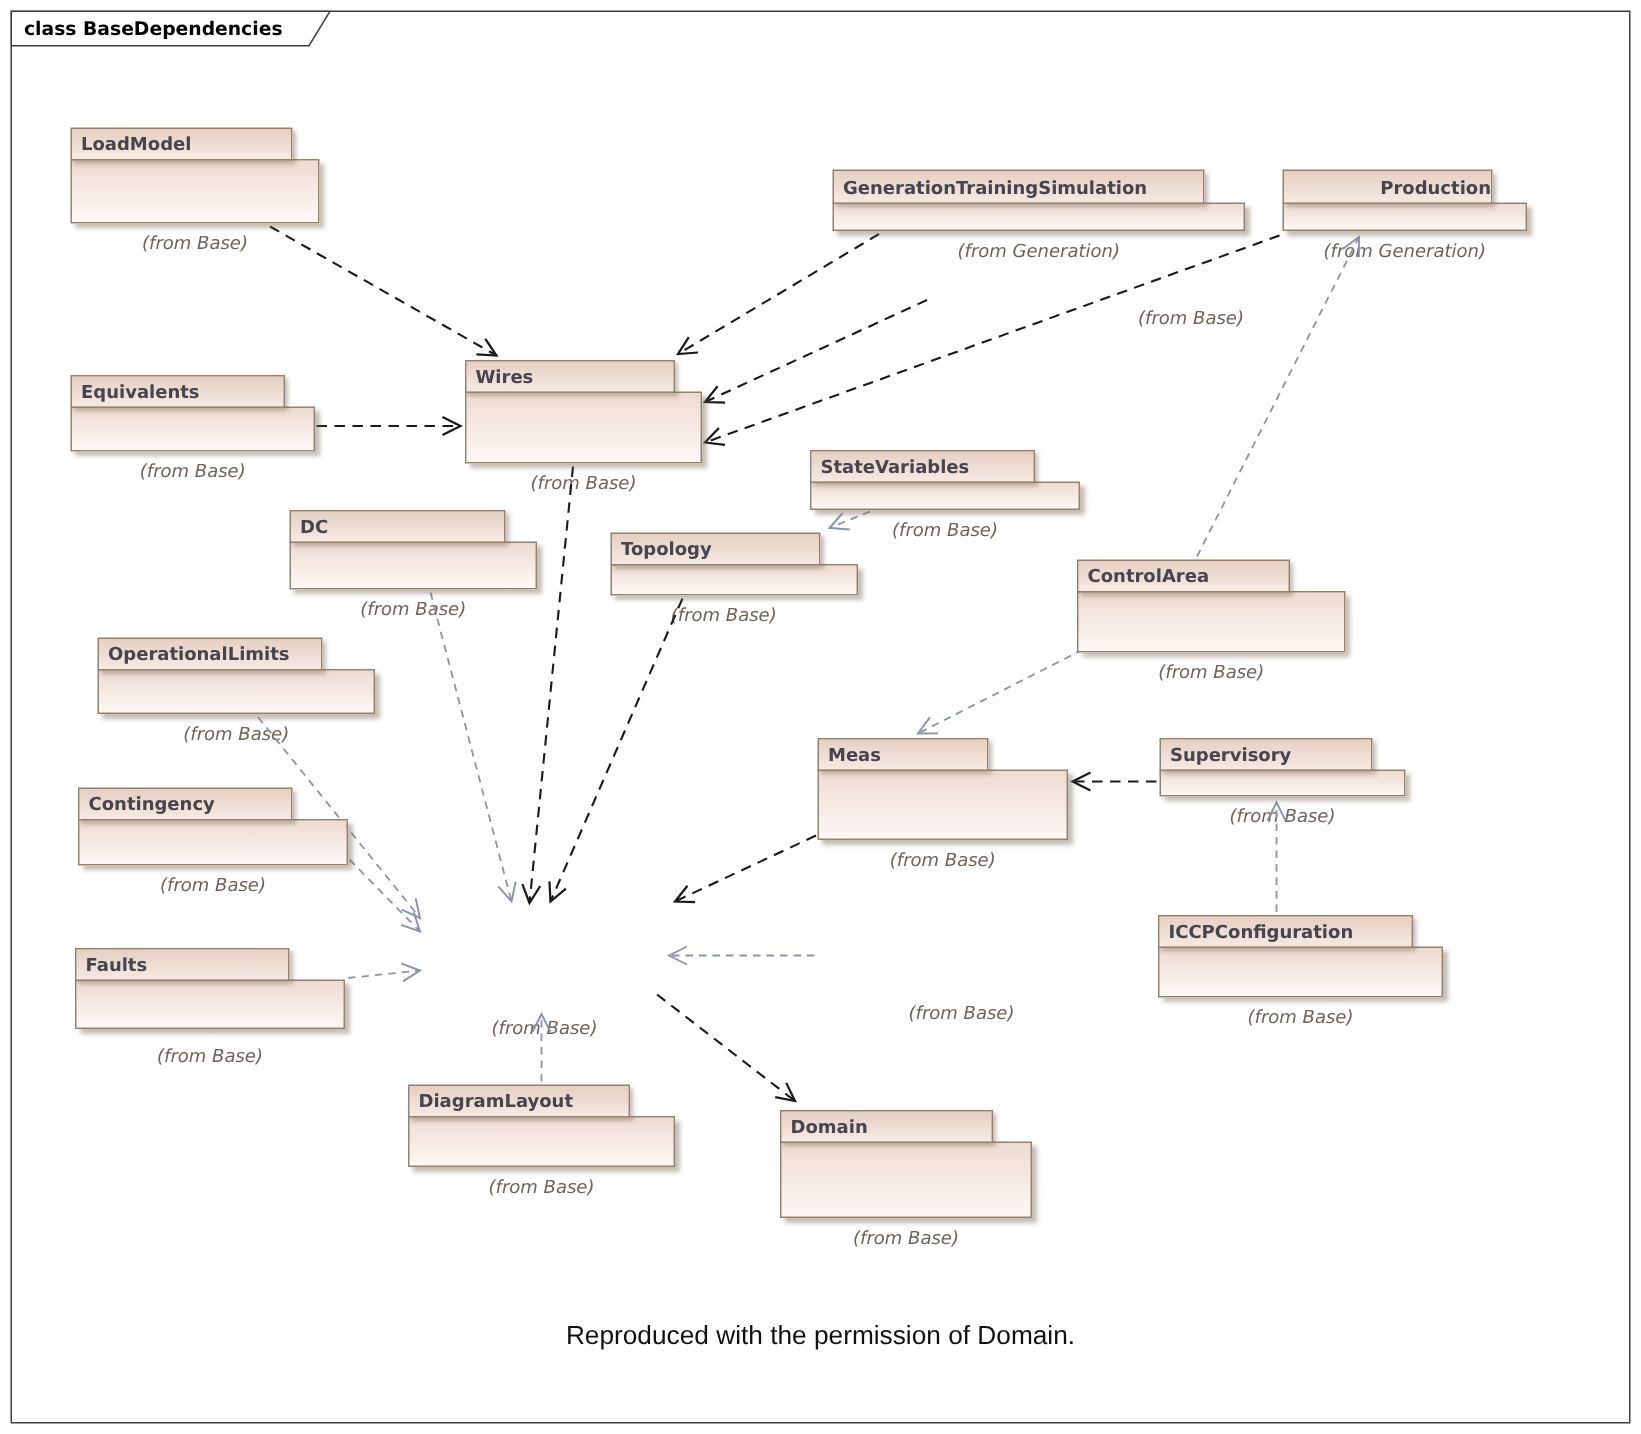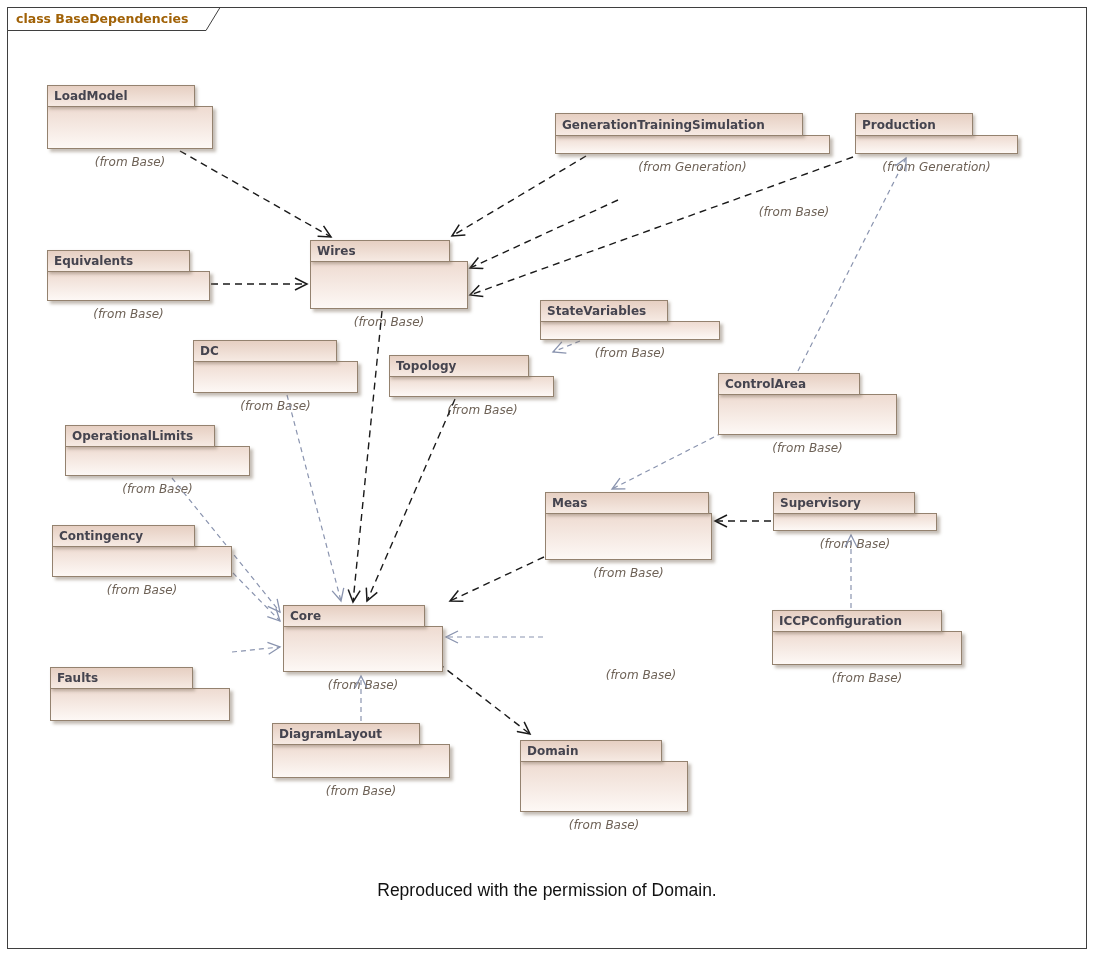--- a/index.html
+++ b/index.html
@@ -17,21 +17,21 @@
     --footer-color:#111111;
     --shadow-color:rgba(125,108,92,.45);
   }
   html,body { width:1094px; height:956px; background:#ffffff;
     font-family:"DejaVu Sans","Liberation Sans",sans-serif; }
   #canvas { position:relative; width:1094px; height:956px; overflow:hidden; background:#fff; }
   #frame { position:absolute; left:7px; top:7px; width:1080px; height:942px;
     border:1px solid var(--frame-color); }
   #frame-tab { position:absolute; left:7px; top:7px; width:222px; height:25px; }
   #frame-label { position:absolute; left:9px; top:4px; font-size:12.5px; font-weight:bold;
-    color:#a16207; white-space:nowrap; }
+    color:#000000; white-space:nowrap; }
   #package-layer { position:absolute; left:0; top:0; width:1094px; height:956px; }
   .pkg { position:absolute; }
   .pkg-tab { position:absolute; left:0; top:0;
     background:linear-gradient(var(--package-tab-top), var(--package-tab-bottom));
     border:1px solid var(--package-border);
     box-shadow:2px 2px 3px var(--shadow-color);
     display:flex; align-items:center; padding-left:6px; z-index:2; }
   .pkg-body { position:absolute; left:0;
     background:linear-gradient(var(--package-body-top), var(--package-body-bottom));
     border:1px solid var(--package-border);
@@ -57,21 +57,21 @@
       <div class="pkg-caption" style="left: 794px; top: 205px;">(from Base)</div>
       <div class="pkg" style="left: 555px; top: 113px; width: 275px; height: 42px;">
         <div class="pkg-body" style="top: 22px; width: 275px; height: 19px;"></div>
         <div class="pkg-tab" style="width: 248px; height: 23px;">
           <span class="pkg-label">GenerationTrainingSimulation</span>
         </div>
       </div>
       <div class="pkg-caption" style="left: 692.5px; top: 160px;">(from Generation)</div>
       <div class="pkg" style="left: 855px; top: 113px; width: 163px; height: 42px;">
         <div class="pkg-body" style="top: 22px; width: 163px; height: 19px;"></div>
-        <div class="pkg-tab" style="width: 118px; height: 23px;">
+        <div class="pkg-tab" style="width: 140px; height: 23px; justify-content: flex-end;">
           <span class="pkg-label">Production</span>
         </div>
       </div>
       <div class="pkg-caption" style="left: 936.5px; top: 160px;">(from Generation)</div>
       <div class="pkg" style="left: 47px; top: 85px; width: 166px; height: 65px;">
         <div class="pkg-body" style="top: 21px; width: 166px; height: 43px;"></div>
         <div class="pkg-tab" style="width: 148px; height: 22px;">
           <span class="pkg-label">LoadModel</span>
         </div>
       </div>
@@ -85,33 +85,33 @@
       <div class="pkg-caption" style="left: 128.5px; top: 307px;">(from Base)</div>
       <div class="pkg" style="left: 310px; top: 240px; width: 158px; height: 70px;">
         <div class="pkg-body" style="top: 21px; width: 158px; height: 48px;"></div>
         <div class="pkg-tab" style="width: 140px; height: 22px;">
           <span class="pkg-label">Wires</span>
         </div>
       </div>
       <div class="pkg-caption" style="left: 389px; top: 315px;">(from Base)</div>
       <div class="pkg" style="left: 540px; top: 300px; width: 180px; height: 41px;">
         <div class="pkg-body" style="top: 21px; width: 180px; height: 19px;"></div>
-        <div class="pkg-tab" style="width: 128px; height: 22px;">
+        <div class="pkg-tab" style="width: 150px; height: 22px;">
           <span class="pkg-label">StateVariables</span>
         </div>
       </div>
       <div class="pkg-caption" style="left: 630px; top: 346px;">(from Base)</div>
       <div class="pkg" style="left: 193px; top: 340px; width: 165px; height: 68px;">
         <div class="pkg-body" style="top: 21px; width: 165px; height: 32px;"></div>
         <div class="pkg-tab" style="width: 144px; height: 22px;">
           <span class="pkg-label">DC</span>
         </div>
       </div>
       <div class="pkg-caption" style="left: 275.5px; top: 399px;">(from Base)</div>
-      <div class="pkg" style="left: 389px; top: 355px; width: 165px; height: 43px;">
+      <div class="pkg" style="left: 407px; top: 355px; width: 165px; height: 43px;">
         <div class="pkg-body" style="top: 21px; width: 165px; height: 21px;"></div>
         <div class="pkg-tab" style="width: 140px; height: 22px;">
           <span class="pkg-label">Topology</span>
         </div>
       </div>
       <div class="pkg-caption" style="left: 482.5px; top: 403px;">(from Base)</div>
       <div class="pkg" style="left: 718px; top: 373px; width: 179px; height: 63px;">
         <div class="pkg-body" style="top: 21px; width: 179px; height: 41px;"></div>
         <div class="pkg-tab" style="width: 142px; height: 22px;">
           <span class="pkg-label">ControlArea</span>
@@ -127,45 +127,39 @@
       <div class="pkg-caption" style="left: 157.5px; top: 482px;">(from Base)</div>
       <div class="pkg" style="left: 52px; top: 525px; width: 180px; height: 53px;">
         <div class="pkg-body" style="top: 21px; width: 180px; height: 31px;"></div>
         <div class="pkg-tab" style="width: 143px; height: 22px;">
           <span class="pkg-label">Contingency</span>
         </div>
       </div>
       <div class="pkg-caption" style="left: 142px; top: 583px;">(from Base)</div>
       <div class="pkg" style="left: 545px; top: 492px; width: 167px; height: 69px;">
         <div class="pkg-body" style="top: 21px; width: 167px; height: 47px;"></div>
-        <div class="pkg-tab" style="width: 164px; height: 22px;">
+        <div class="pkg-tab" style="width: 114px; height: 22px;">
           <span class="pkg-label">Meas</span>
         </div>
       </div>
       <div class="pkg-caption" style="left: 628.5px; top: 566px;">(from Base)</div>
       <div class="pkg" style="left: 773px; top: 492px; width: 164px; height: 40px;">
         <div class="pkg-body" style="top: 21px; width: 164px; height: 18px;"></div>
         <div class="pkg-tab" style="width: 142px; height: 22px;">
           <span class="pkg-label">Supervisory</span>
         </div>
       </div>
       <div class="pkg-caption" style="left: 855px; top: 537px;">(from Base)</div>
-      <div class="pkg" style="left: 50px; top: 667px; width: 180px; height: 55px;">
+      <div class="pkg" style="left: 50px; top: 632px; width: 180px; height: 55px;">
         <div class="pkg-body" style="top: 21px; width: 180px; height: 33px;"></div>
         <div class="pkg-tab" style="width: 143px; height: 22px;">
           <span class="pkg-label">Faults</span>
         </div>
       </div>
       <div class="pkg-caption" style="left: 140px; top: 697px;">(from Base)</div>
-      <div class="pkg" style="left: 283px; top: 605px; width: 160px; height: 68px;">
-        <div class="pkg-body" style="top: 21px; width: 160px; height: 46px;"></div>
-        <div class="pkg-tab" style="width: 142px; height: 22px;">
-          <span class="pkg-label">Core</span>
-        </div>
-      </div>
       <div class="pkg-caption" style="left: 363px; top: 678px;">(from Base)</div>
       <div class="pkg-caption" style="left: 641px; top: 668px;">(from Base)</div>
       <div class="pkg" style="left: 772px; top: 610px; width: 190px; height: 56px;">
         <div class="pkg-body" style="top: 21px; width: 190px; height: 34px;"></div>
         <div class="pkg-tab" style="width: 170px; height: 22px;">
           <span class="pkg-label">ICCPConfiguration</span>
         </div>
       </div>
       <div class="pkg-caption" style="left: 867px; top: 671px;">(from Base)</div>
       <div class="pkg" style="left: 272px; top: 723px; width: 178px; height: 56px;">

